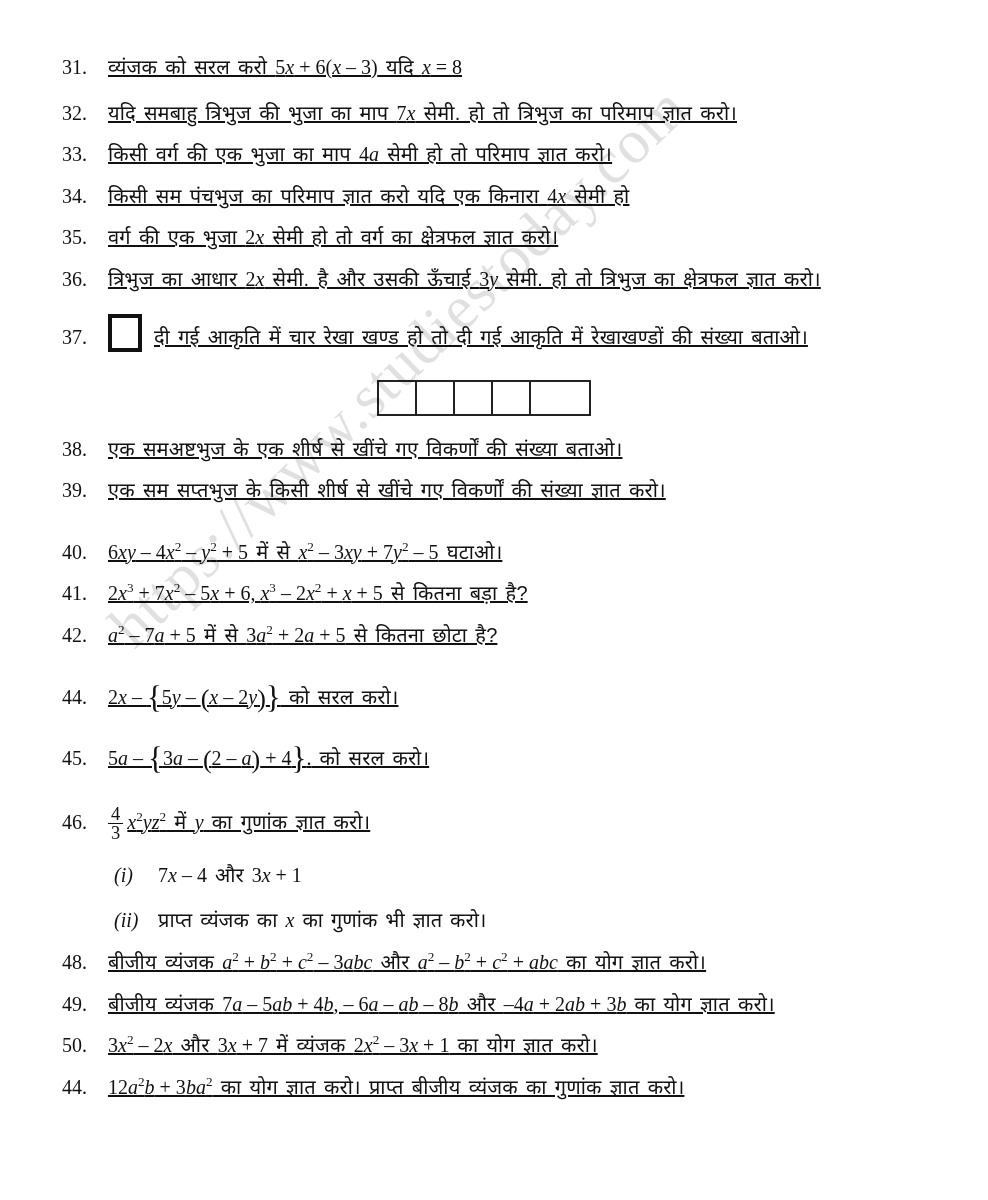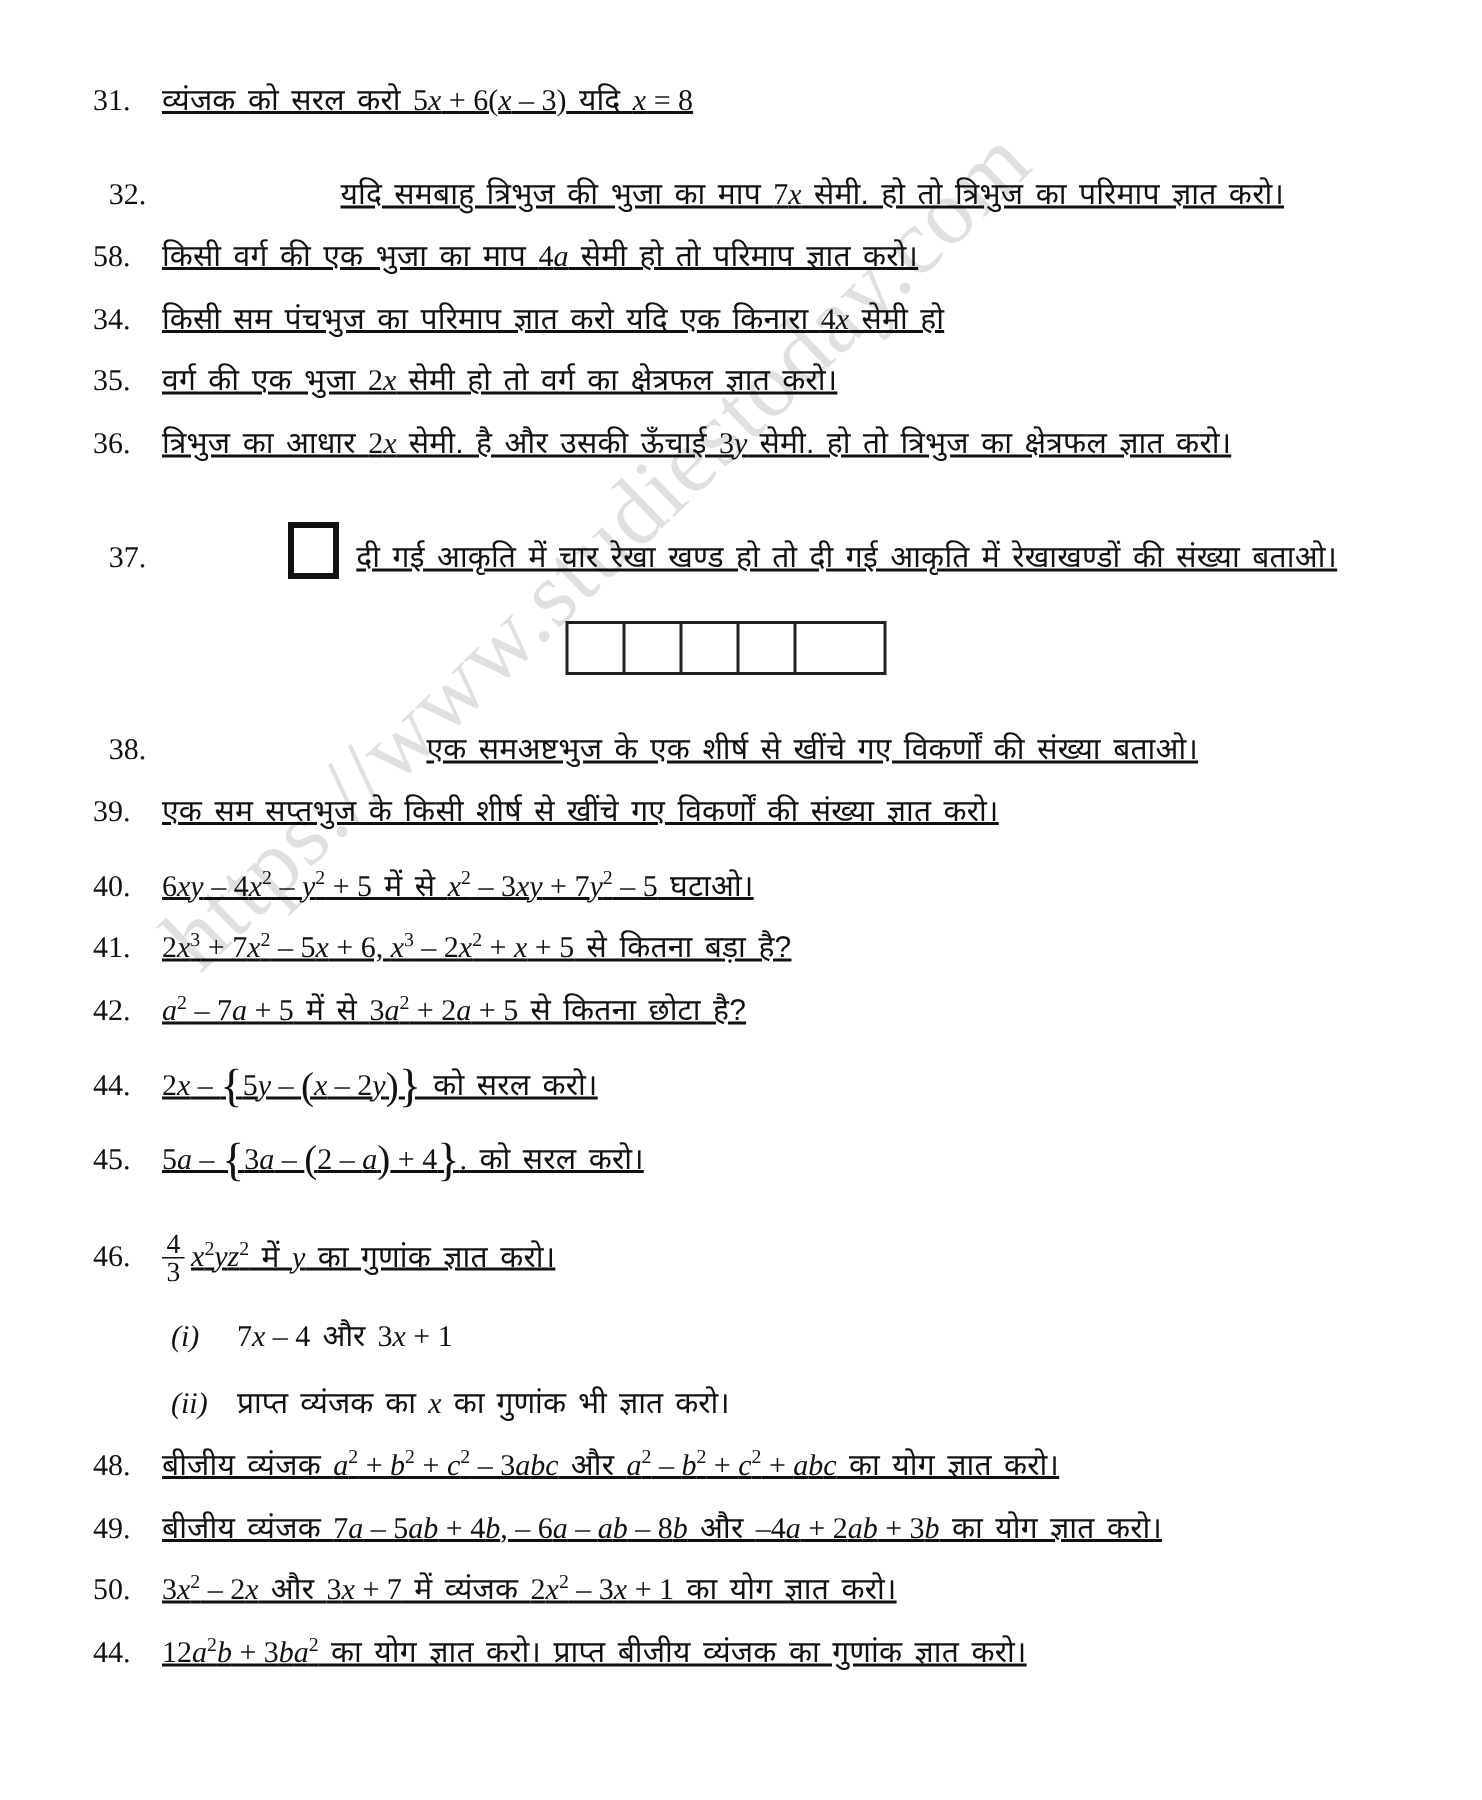--- a/index.html
+++ b/index.html
@@ -76,22 +76,22 @@
     font-style: italic;
   }
   sup {
     font-size: 0.66em;
     vertical-align: super;
     line-height: 0;
   }
 
   
   .gap-s  { margin-top: 18px; }
-  .gap-m  { margin-top: 39px; text-align: center; }
-  .gap-l  { margin-top: 26px; }
+  .gap-m  { margin-top: 22px; }
+  .gap-l  { margin-top: 38px; }
   .gap-xl { margin-top: 34px; }
 
   
   .inline-square {
     display: inline-block;
     width: 34px;
     height: 38px;
     border: 4px solid #111;
     background: #fff;
     vertical-align: -8px;
@@ -175,21 +175,21 @@
   <div id="question-list">
       <div class="qrow">
         <span class="qnum">31.</span>
         <span class="qbody"><span class="hi">व्यंजक को सरल करो </span><span class="mt">5<i>x</i> + 6(<i>x</i> – 3)</span><span class="hi"> यदि </span><span class="mt"><i>x</i> = 8</span></span>
       </div>
       <div class="qrow gap-m">
         <span class="qnum">32.</span>
         <span class="qbody"><span class="hi">यदि समबाहु त्रिभुज की भुजा का माप </span><span class="mt">7<i>x</i></span><span class="hi"> सेमी. हो तो त्रिभुज का परिमाप ज्ञात करो।</span></span>
       </div>
       <div class="qrow gap-s">
-        <span class="qnum">58.</span>
+        <span class="qnum">33.</span>
         <span class="qbody"><span class="hi">किसी वर्ग की एक भुजा का माप </span><span class="mt">4<i>a</i></span><span class="hi"> सेमी हो तो परिमाप ज्ञात करो।</span></span>
       </div>
       <div class="qrow gap-s">
         <span class="qnum">34.</span>
         <span class="qbody"><span class="hi">किसी सम पंचभुज का परिमाप ज्ञात करो यदि एक किनारा </span><span class="mt">4<i>x</i></span><span class="hi"> सेमी हो</span></span>
       </div>
       <div class="qrow gap-s">
         <span class="qnum">35.</span>
         <span class="qbody"><span class="hi">वर्ग की एक भुजा </span><span class="mt">2<i>x</i></span><span class="hi"> सेमी हो तो वर्ग का क्षेत्रफल ज्ञात करो।</span></span>
       </div>

